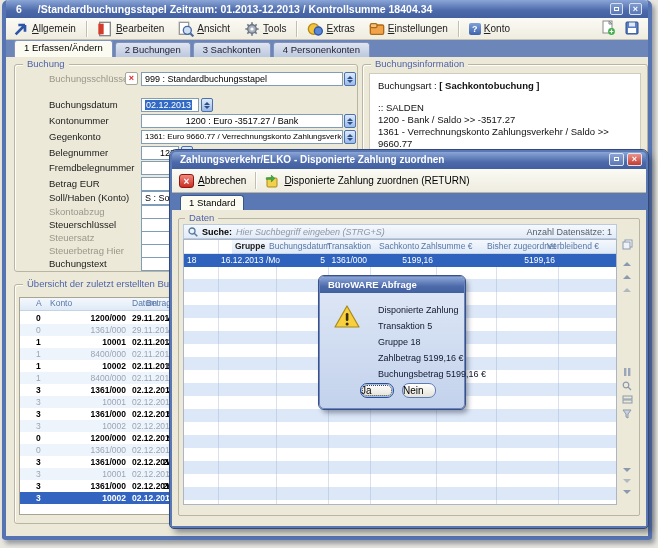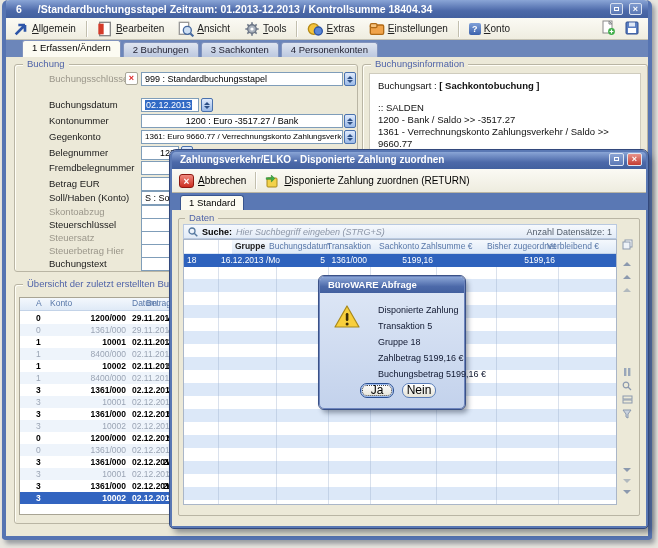--- a/index.html
+++ b/index.html
@@ -25,21 +25,21 @@
          background:linear-gradient(#fbfaf4,#efede0); border-bottom:1px solid #c6c3b4;
          display:flex; align-items:center; font-size:10px; color:#222; }
   .m-item { display:flex; align-items:center; gap:3px; padding:2px 6px; margin:0 1px; border-radius:2px; }
   .m-item .lbl { display:inline-block; }
   .m-item .lbl::first-letter { text-decoration:underline; }
   .m-sep { width:1px; height:16px; background:#c2bfae; margin:0 3px; box-shadow:1px 0 0 #fff; }
   .menubar-right { position:absolute; right:8px; top:2px; display:flex; gap:8px; }
   .mini-ic { width:16px; height:16px; }
 
   .tabstrip { position:absolute; left:0; top:40px; right:0; height:17px; background:#6c86ba;
-              display:flex; align-items:flex-end; padding-left:16px; }
+              display:flex; align-items:flex-end; padding-left:8px; }
   .tab { height:15px; padding:1px 9px 0; font-size:9.5px; color:#223; background:linear-gradient(#dfe5f0,#bcc8df);
          border:1px solid #8193bd; border-bottom:0; border-radius:3px 3px 0 0; margin-right:2px; white-space:nowrap; }
   .tab .lbl::first-letter { text-decoration:underline; }
   .tab.active { background:#fcfbf2; height:17px; font-weight:normal; color:#000; }
 
   
   .group { position:absolute; border:1px solid #b9b5a4; border-radius:3px; box-shadow:inset 1px 1px 0 #fffef6; }
   .glabel { position:absolute; top:-7px; left:8px; background:#ece9d8; padding:0 4px;
             font-size:9.5px; color:#4f63a8; white-space:nowrap; }
 
@@ -129,21 +129,21 @@
   .bar-top { width:8px;height:1px;background:#8b99ae;margin:1px auto 0; }
 
   
   .msgbox { position:absolute; left:313px; top:276px; width:146px; height:133px;
             background:linear-gradient(#dfe8f6,#c3d2ec); border:1px solid #6d85bd; border-radius:5px;
             box-shadow:3px 4px 5px rgba(40,50,70,.45); outline:1px solid #3a5187; }
   .msg-title { height:16px; background:linear-gradient(#8aa5d6,#4c69a9 60%,#42609f); border-radius:4px 4px 0 0;
                color:#fff; font-size:9.5px; font-weight:bold; line-height:15px; padding-left:8px; }
   .msg-line { position:absolute; left:58px; font-size:9px; color:#101830; white-space:nowrap; }
   .warn { position:absolute; left:14px; top:28px; width:26px; height:24px; }
-  .msg-btn { position:absolute; width:34px; height:15px; font-size:12px; text-align:center; line-height:13px;
+  .msg-btn { position:absolute; width:34px; height:15px; font-size:10px; line-height:13px;
              background:linear-gradient(#ffffff,#e4e2d7); border:1px solid #5a7db8; border-radius:7px; color:#000; }
   .msg-btn .lbl::first-letter { text-decoration:underline; }
   .msg-btn.focus { outline:1px dotted #444; outline-offset:-3px; border-color:#2a4f92; box-shadow:0 0 0 1px #9ebcf0 inset; }
 </style>
 </head>
 <body>
 
 <div id="stage">
 <div class="win">
 

